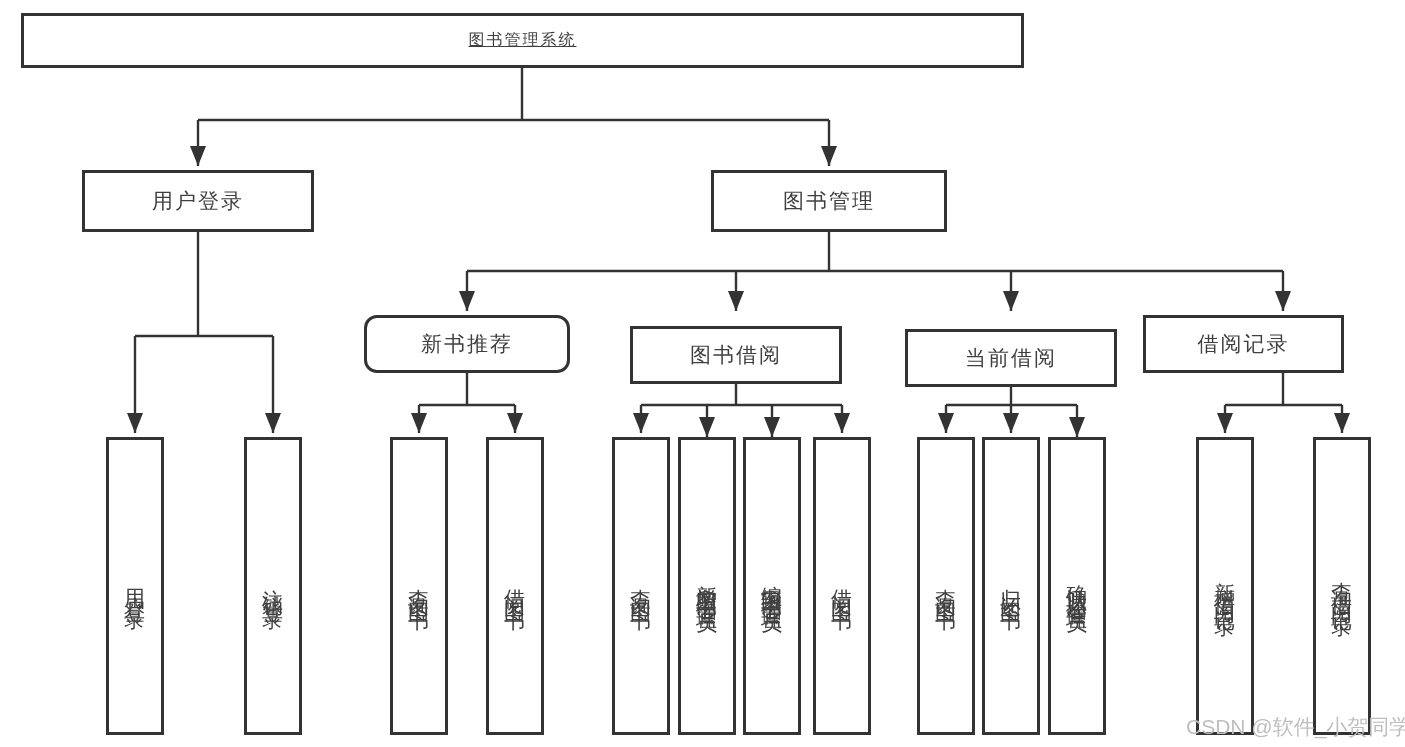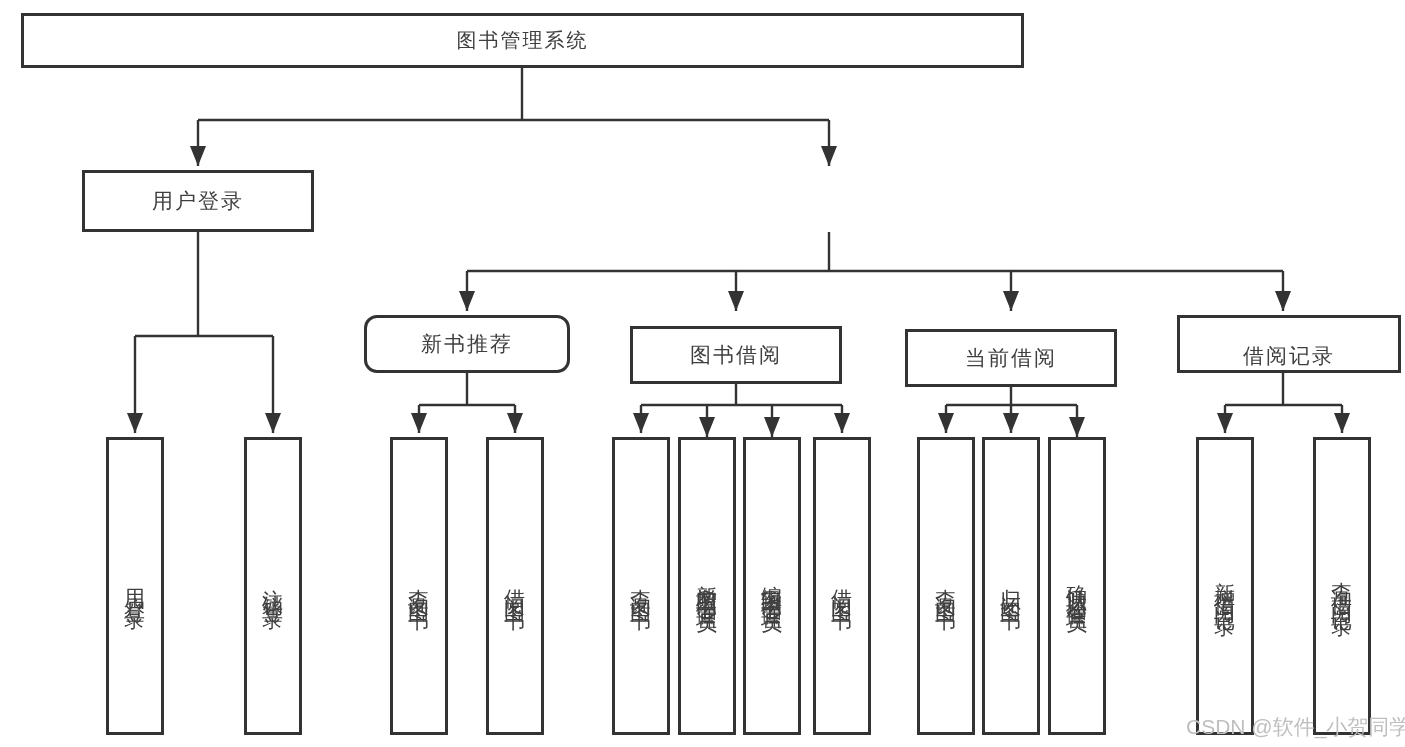--- a/index.html
+++ b/index.html
@@ -23,27 +23,27 @@
   .node{
     position:absolute;
     background:var(--background);
     border:3px solid var(--line);
     display:flex;align-items:center;justify-content:center;
     color:var(--text);
     z-index:2;
   }
   .hlabel{font-size:21px;letter-spacing:2px;white-space:nowrap;}
   .root-box{left:21px;top:13px;width:1003px;height:55px;}
-  .root-box .hlabel{font-size:20px;}
+  .root-box .hlabel{font-size:16px;text-decoration:underline;}
   .n-user-login{left:82px;top:170px;width:232px;height:62px;}
   .n-book-mgmt{left:711px;top:170px;width:236px;height:62px;}
   .n-new-book{left:364px;top:315px;width:206px;height:58px;border-radius:13px;}
   .n-borrow{left:630px;top:315px;width:212px;height:58px;margin-top:11px;}
   .n-current{left:905px;top:329px;width:212px;height:58px;}
-  .n-records{left:1177px;top:315px;width:224px;height:58px;align-items:flex-end;}
+  .n-records{left:1143px;top:315px;width:201px;height:58px;}
   .leaf{width:58px;height:298px;top:437px;}
   .vlabel{
     writing-mode:vertical-lr;
     text-orientation:mixed;
     font-size:21px;
     letter-spacing:7px;
     line-height:1;
     color:var(--text);
     white-space:nowrap;
   }
@@ -112,20 +112,23 @@
     <line x1="1342" y1="405" x2="1342" y2="433" marker-end="url(#arrow)"></line>
   </svg>
 
   <div class="node root-box">
     <span class="hlabel">图书管理系统</span>
   </div>
 
   <div class="node n-user-login">
     <span class="hlabel">用户登录</span>
   </div>
+  <div class="node n-book-mgmt">
+    <span class="hlabel">图书管理</span>
+  </div>
 
   <div class="node n-new-book">
     <span class="hlabel">新书推荐</span>
   </div>
   <div class="node n-borrow">
     <span class="hlabel">图书借阅</span>
   </div>
   <div class="node n-current">
     <span class="hlabel">当前借阅</span>
   </div>

